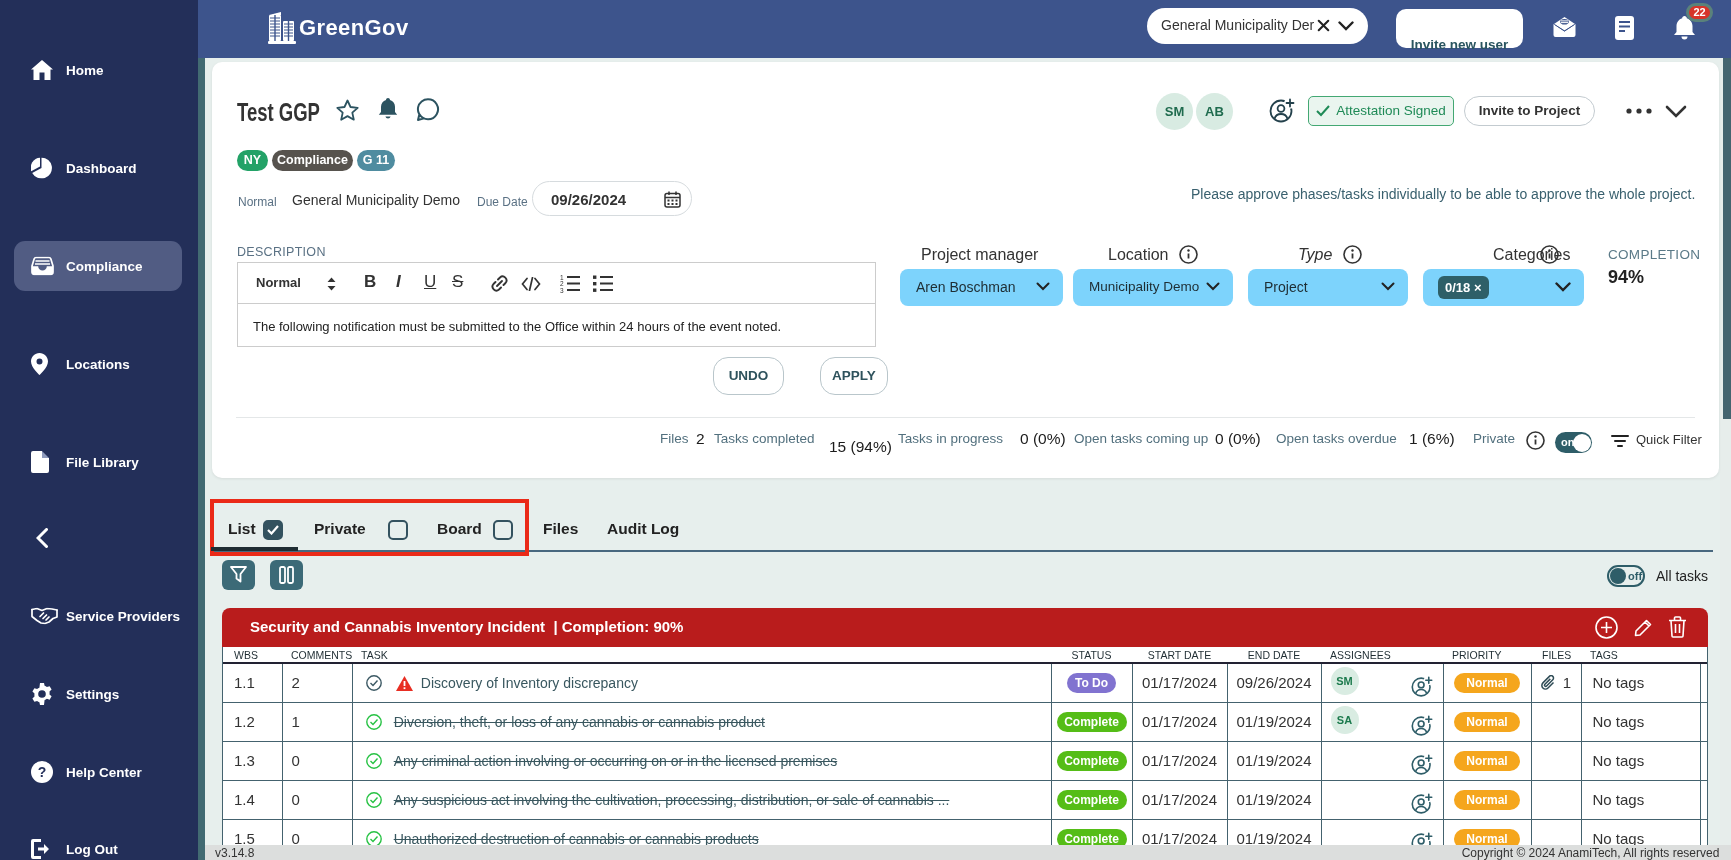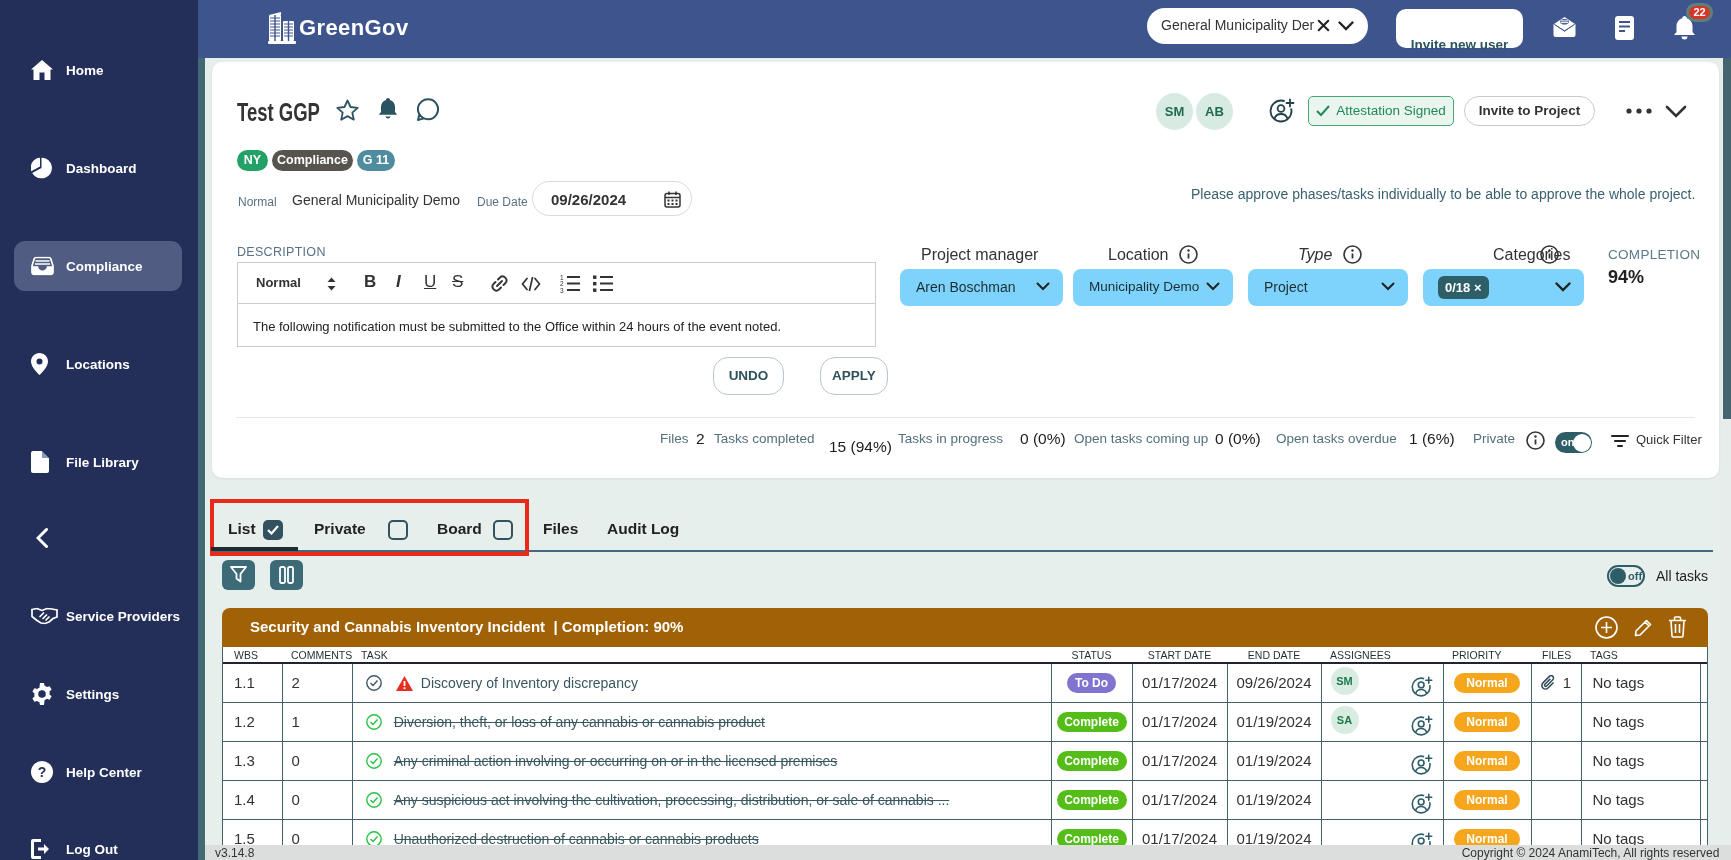--- a/index.html
+++ b/index.html
@@ -68,21 +68,21 @@
 #tabline { left:210px; top:550px; width:1503px; height:2px; background:#48687f; }
 #tabline-active { left:211px; top:547px; width:87px; height:4px; background:#1f2d33; z-index:6; }
 .sqbtn { position:absolute; top:560px; width:33px; height:30px; background:#3c6a77; border-radius:6px; }
 
 
 #toggle-off { position:absolute; left:1607px; top:565px; width:38px; height:22px; border:2px solid #2e5d68; border-radius:11px; }
 #toggle-off .knob { position:absolute; left:1px; top:1px; width:16px; height:16px; background:#2e5d68; border-radius:50%; }
 #toggle-off .t { position:absolute; left:19px; top:3px; font-size:11px; font-weight:bold; color:#2e5d68; }
 
 
-#phasebar { left:222px; top:608px; width:1486px; height:39px; background:#a16207; border-radius:8px 8px 0 0; }
+#phasebar { left:222px; top:608px; width:1486px; height:39px; background:#b91c1c; border-radius:8px 8px 0 0; }
 #phasebar .t { position:absolute; left:28px; top:10px; color:#fff; font-size:15px; font-weight:bold; }
 #tablewrap { left:222px; top:647px; width:1486px; height:198px; background:#fff; overflow:hidden; border-left:1px solid #44626e; border-right:1px solid #44626e; }
 table#tasks { border-collapse:collapse; width:1486px; table-layout:fixed; }
 #tasks th { font-size:10.5px; color:#1f2d33; font-weight:normal; text-align:left; height:16px; padding:0; border-bottom:2px solid #223; }
 #tasks td { height:39px; border-bottom:1px solid #44626e; border-right:1px solid #44626e; padding:0; font-size:15px; color:#333; }
 #tasks td:last-child { border-right:none; }
 #tasks tr.datarow td:first-child { border-right:1px solid #44626e; }
 .badge { display:inline-block; height:20px; border-radius:10px; color:#fff; font-size:12px; font-weight:bold; text-align:center; line-height:20px; }
 .tasktxt { color:#39575f; font-size:14px; }
 .strike { text-decoration:line-through; }

